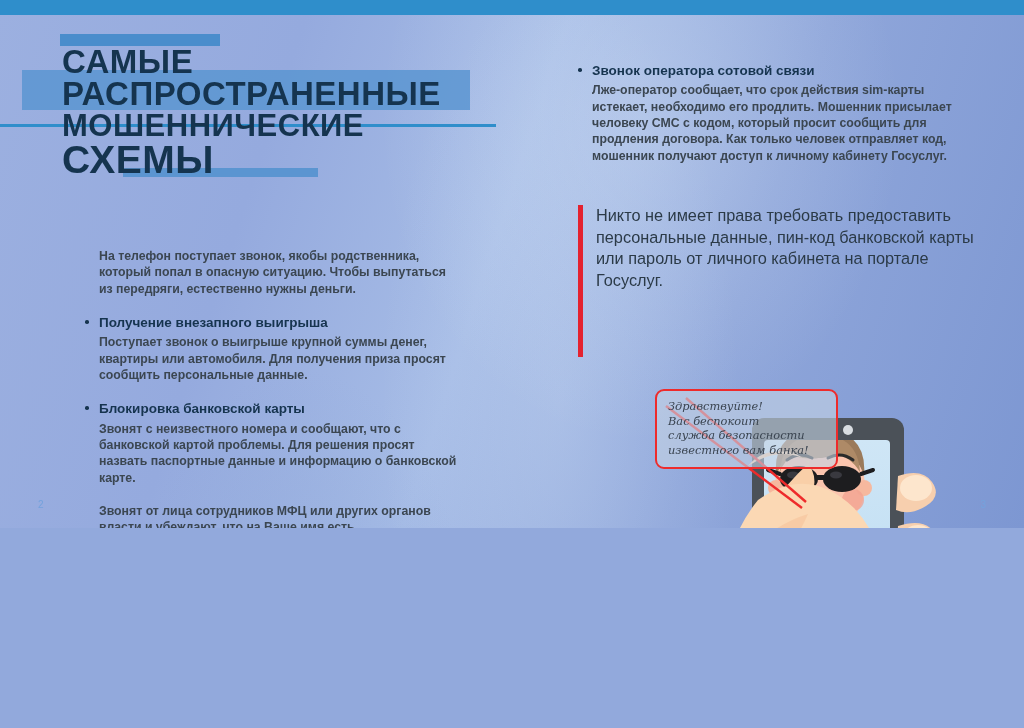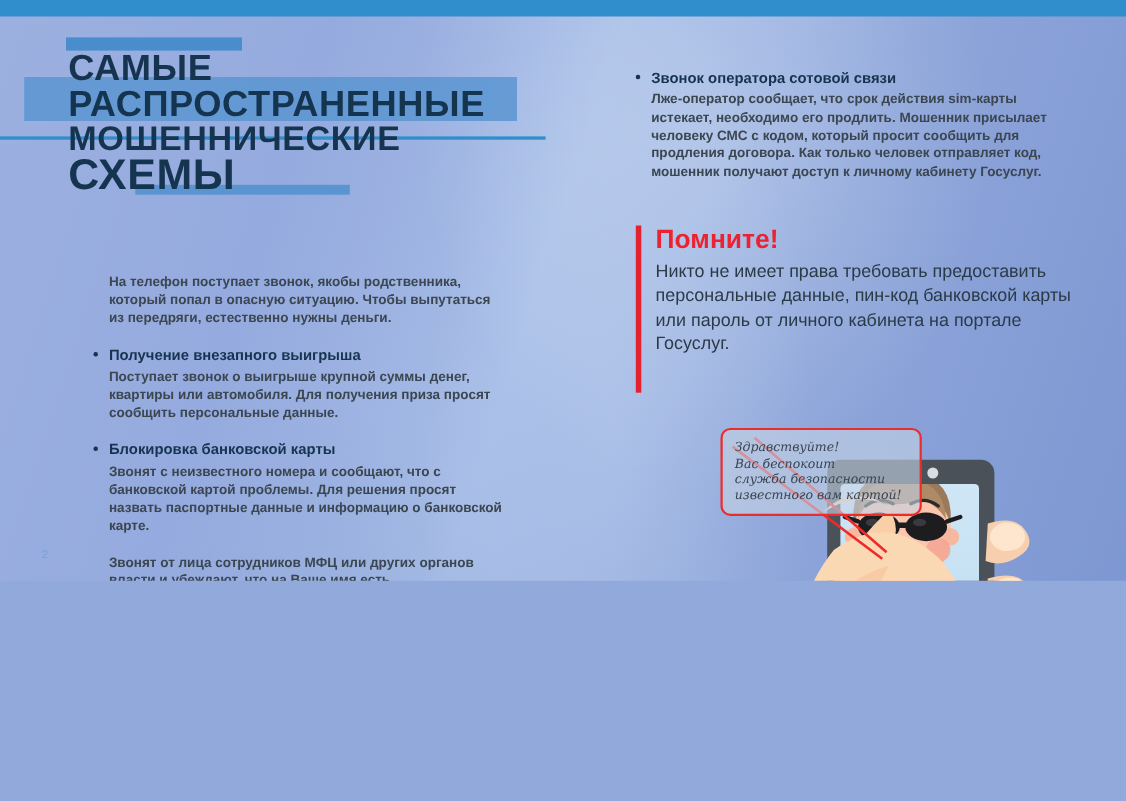--- a/index.html
+++ b/index.html
@@ -119,21 +119,20 @@
 
   <div class="col-right">
     <div class="item">
       <div class="ihead"><span class="dot"></span>Звонок оператора сотовой связи</div>
       <div class="ibody">Лже-оператор сообщает, что срок действия sim-карты истекает, необходимо его продлить. Мошенник присылает человеку СМС с кодом, который просит сообщить для продления договора. Как только человек отправляет код, мошенник получают доступ к личному кабинету Госуслуг.</div>
     </div>
   </div>
 
   <div class="remember">
     <div class="redbar"></div>
-    <div class="rem-title">Помните!</div>
     <div class="rem-text">Никто не имеет права требовать предоставить персональные данные, пин-код банковской карты или пароль от личного кабинета на портале Госуслуг.</div>
   </div>
 
   <div class="illus">
     <svg width="394" height="348" viewBox="0 0 394 348" xmlns="http://www.w3.org/2000/svg">
       <defs>
         <clipPath id="screenClip">
             <rect x="134" y="60" width="126" height="202" rx="4"></rect>
           </clipPath>
         <linearGradient id="scr" x1="0" y1="0" x2="0" y2="1">
@@ -219,19 +218,19 @@
         <path d="M56 18 L176 122"></path>
         <path d="M36 26 L172 128"></path>
       </g>
     </svg>
   </div>
 
   <div class="bubble">
     <p>Здравствуйте!</p>
     <p>Вас беспокоит</p>
     <p>служба безопасности</p>
-    <p>известного вам картой!</p>
+    <p>известного вам банка!</p>
   </div>
 
   <div class="pg pg-l">2</div>
   <div class="pg pg-r">3</div>
 
 </div>
 
 </body></html>

